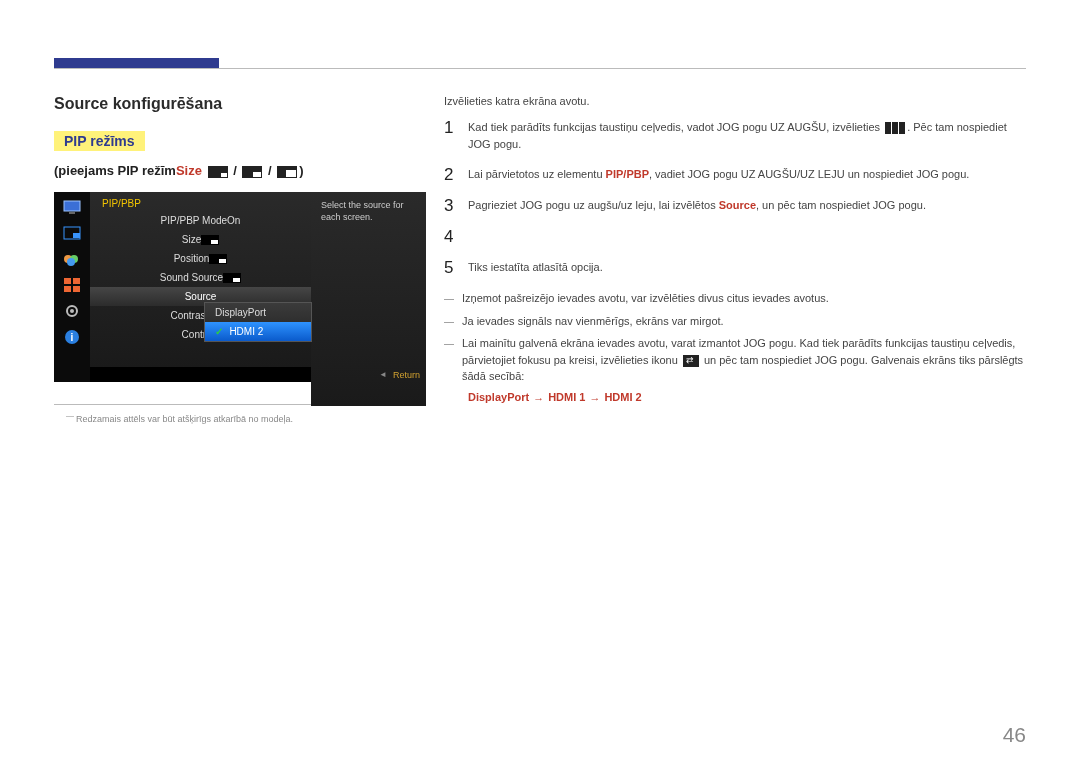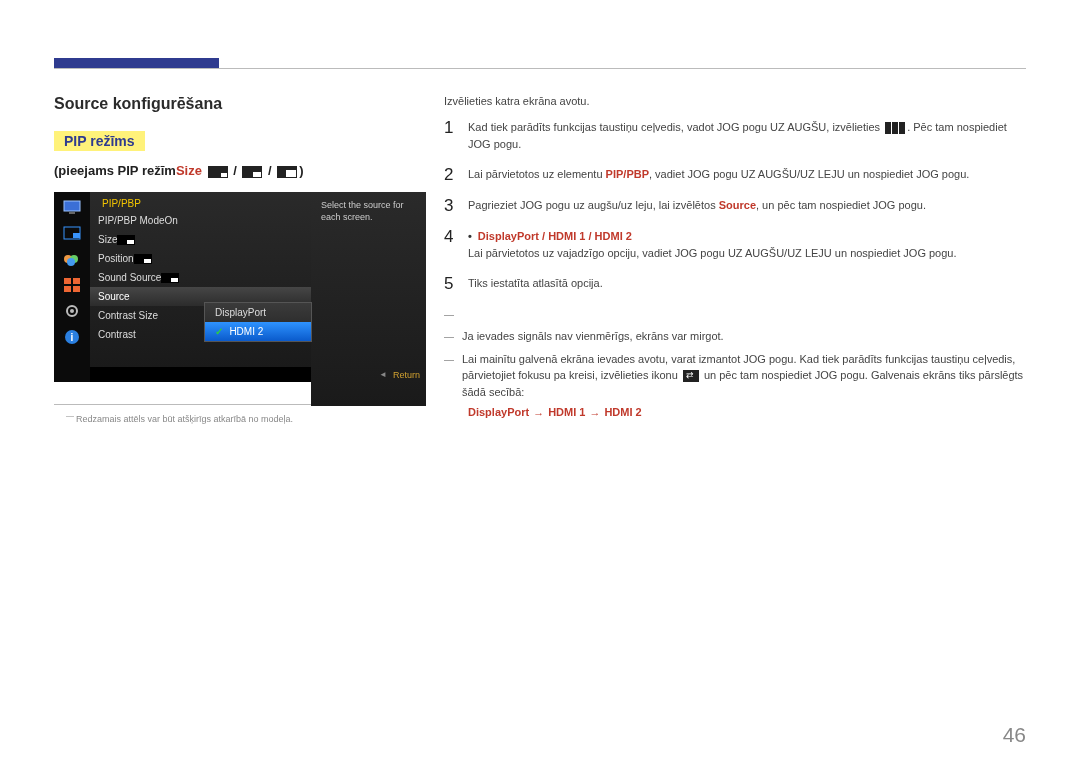--- a/index.html
+++ b/index.html
@@ -67,22 +67,22 @@
     background: #0b0b0b; display: flex; flex-direction: column; align-items: center;
     padding-top: 8px; gap: 12px;
   }
   .osd-icon { width: 18px; height: 14px; display: flex; align-items: center; justify-content: center; }
   .osd-main {
     position: absolute; left: 36px; top: 0; right: 115px; height: 175px;
     background: linear-gradient(#2a2a2a,#1a1a1a);
   }
   .osd-title { color: #f2c400; font-size: 10px; padding: 6px 12px 2px; }
   .osd-row {
-    display: flex; justify-content: flex-start; align-items: center;
-    padding: 4px 8px; color: #ddd; font-size: 10px;
+    display: flex; justify-content: center; align-items: center;
+    padding: 4px 16px; color: #ddd; font-size: 10px;
   }
   .osd-row.highlight { background: linear-gradient(#464646,#2c2c2c); color: #fff; }
   .osd-rowval-icon {
     display: inline-block; width: 18px; height: 10px; background: #000;
     position: relative; vertical-align: middle;
   }
   .osd-rowval-icon .inner { position: absolute; right: 1px; bottom: 1px; width: 7px; height: 4px; background: #fff; }
   .osd-dropdown {
     position: absolute; left: 150px; top: 110px; width: 108px;
     background: linear-gradient(#3b3b3b,#222); border: 1px solid #555; z-index: 2;
@@ -263,33 +263,30 @@
 
     <div class="step">
       <div class="step-num">3</div>
       <div class="step-text">
         <span>Pagrieziet JOG pogu uz augšu/uz leju, lai izvēlētos </span><span class="red">Source</span><span>, un pēc tam nospiediet JOG pogu.</span>
       </div>
     </div>
 
     <div class="step">
       <div class="step-num">4</div>
-      <div class="step-text">
-        <div class="dot-bullet red">DisplayPort / HDMI 1 / HDMI 2</div>
-        <div>Lai pārvietotos uz vajadzīgo opciju, vadiet JOG pogu UZ AUGŠU/UZ LEJU un nospiediet JOG pogu.</div>
-      </div>
     </div>
 
     <div class="step">
       <div class="step-num">5</div>
       <div class="step-text">Tiks iestatīta atlasītā opcija.</div>
     </div>
 
     <div class="bullet-row">
       <span class="bullet-dash">―</span>
+      <span>Izņemot pašreizējo ievades avotu, var izvēlēties divus citus ievades avotus.</span>
     </div>
     <div class="bullet-row">
       <span class="bullet-dash">―</span>
       <span>Ja ievades signāls nav vienmērīgs, ekrāns var mirgot.</span>
     </div>
     <div class="bullet-row">
       <span class="bullet-dash">―</span>
       <span>
         <span>Lai mainītu galvenā ekrāna ievades avotu, varat izmantot JOG pogu. Kad tiek parādīts funkcijas taustiņu ceļvedis, pārvietojiet fokusu pa kreisi, izvēlieties ikonu </span><span class="swap-icon"></span><span> un pēc tam nospiediet JOG pogu. Galvenais ekrāns tiks pārslēgts šādā secībā:</span>
       </span>

